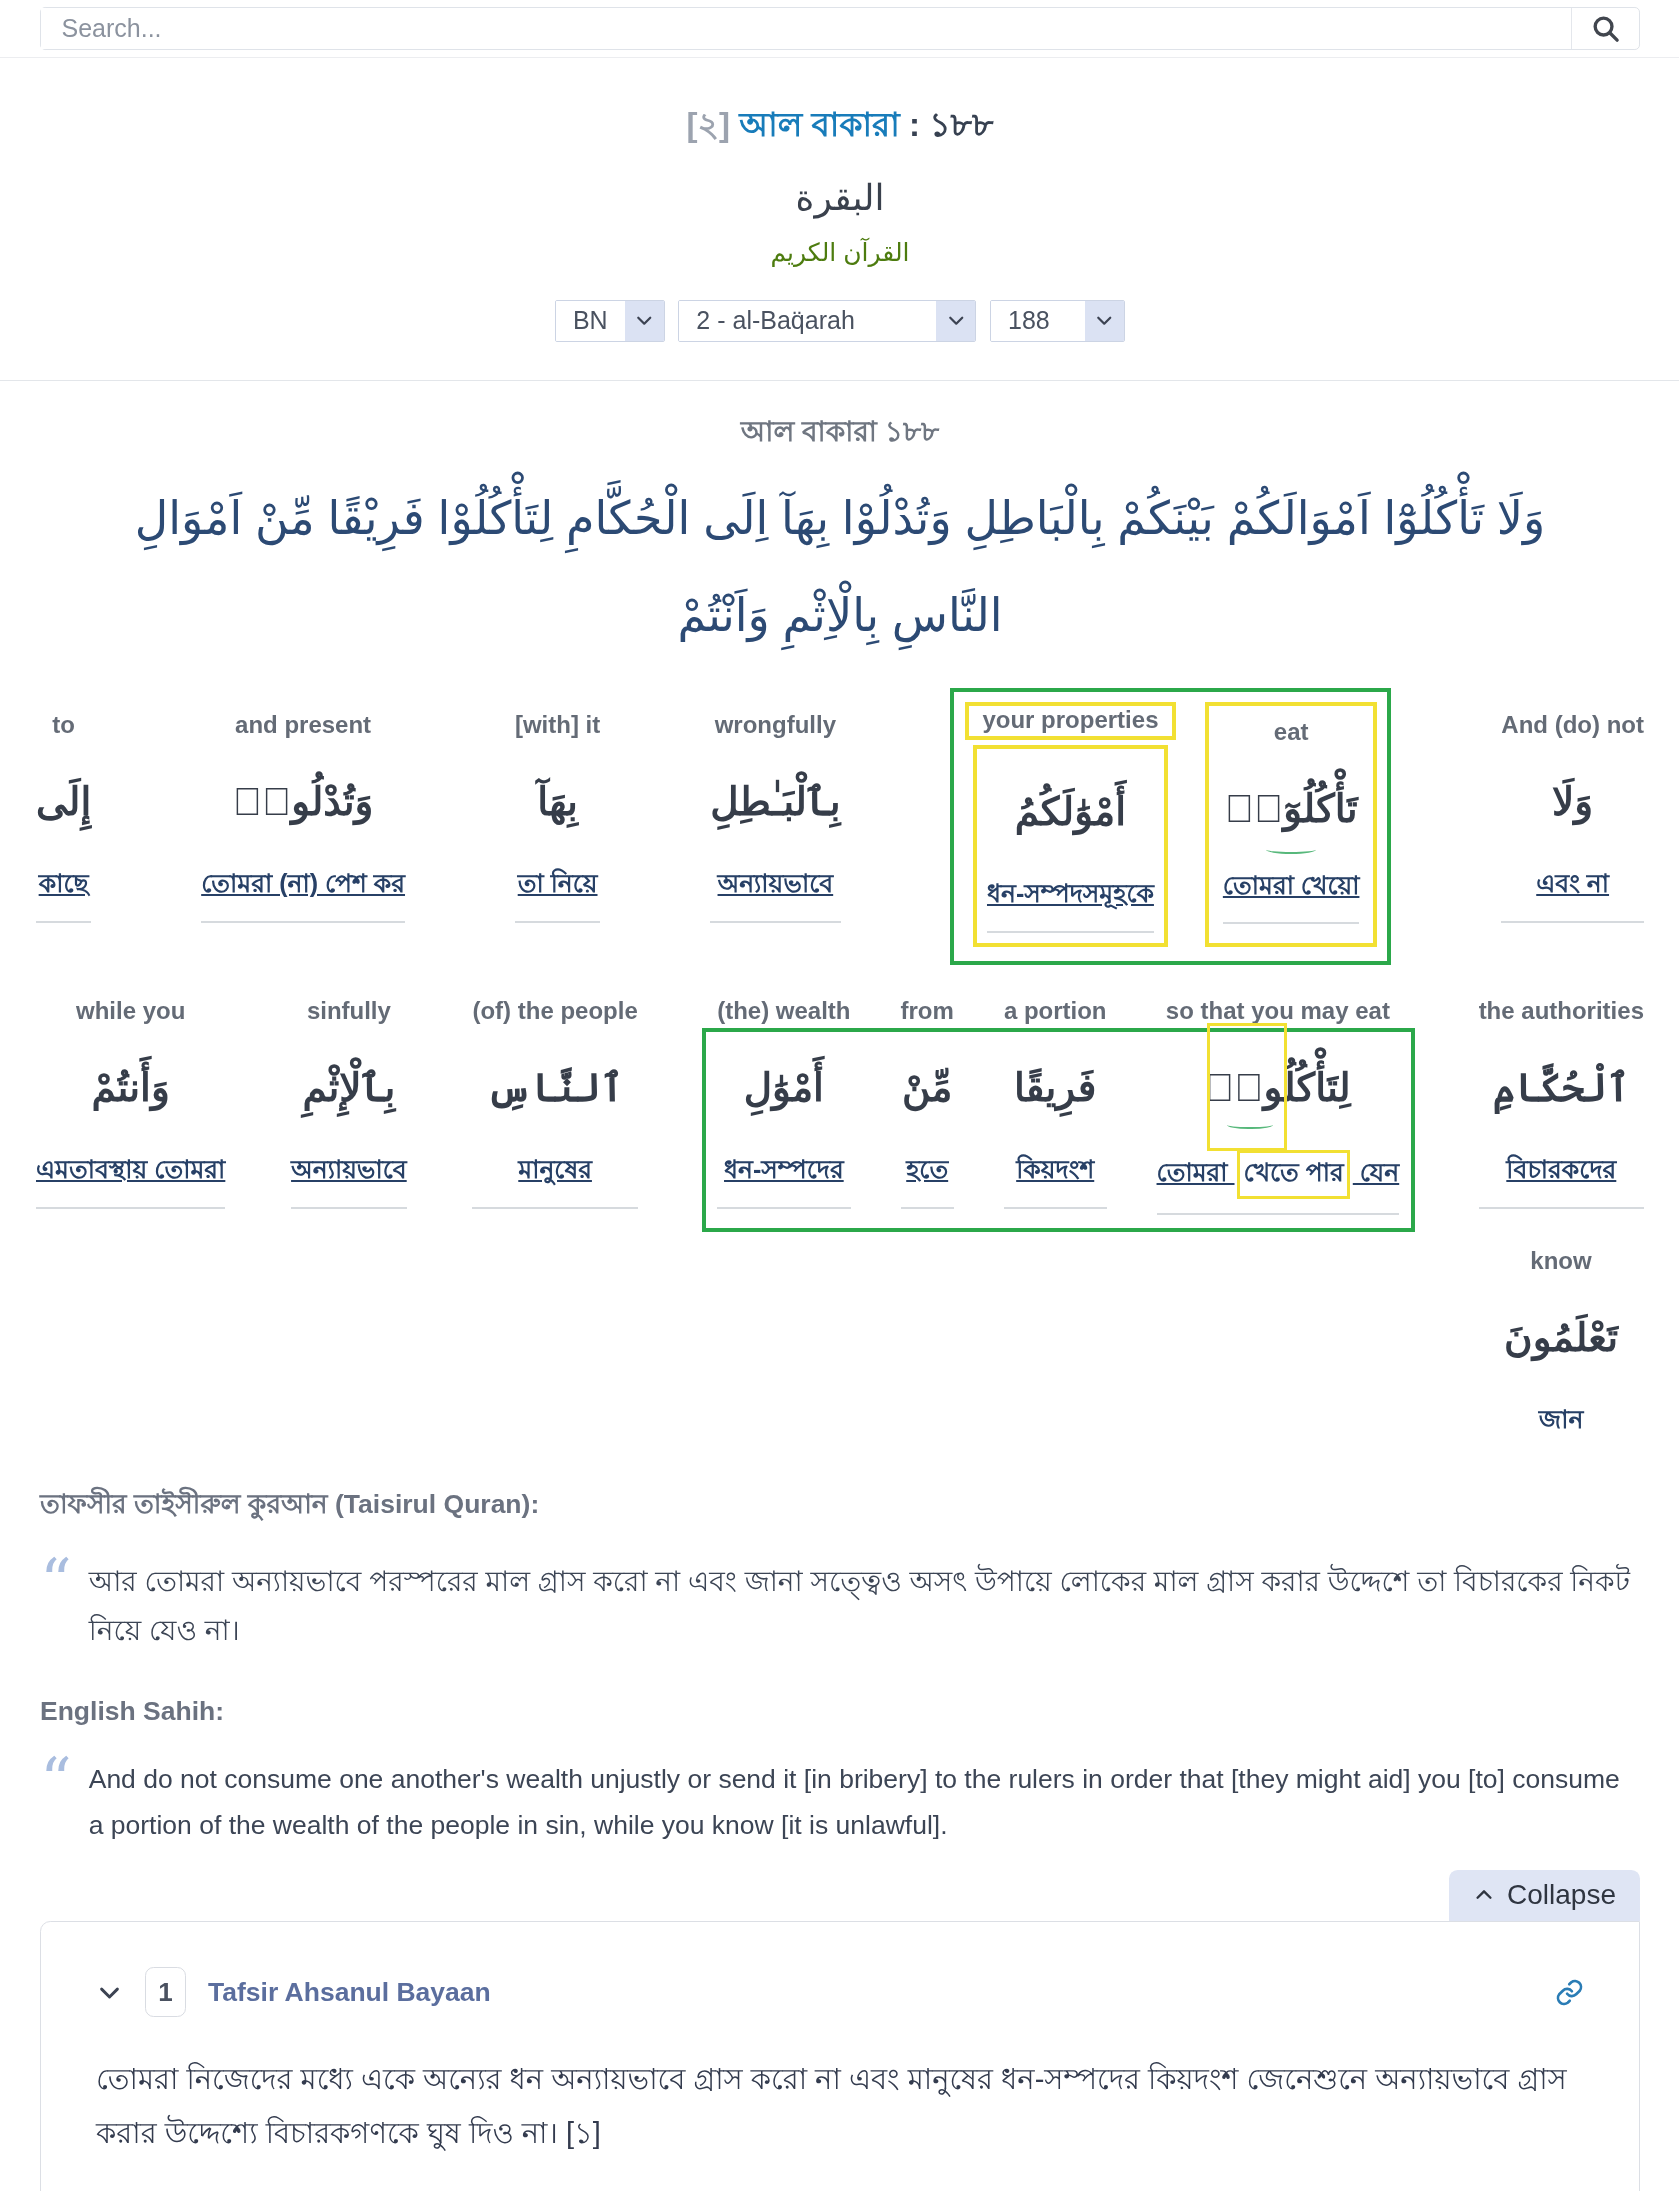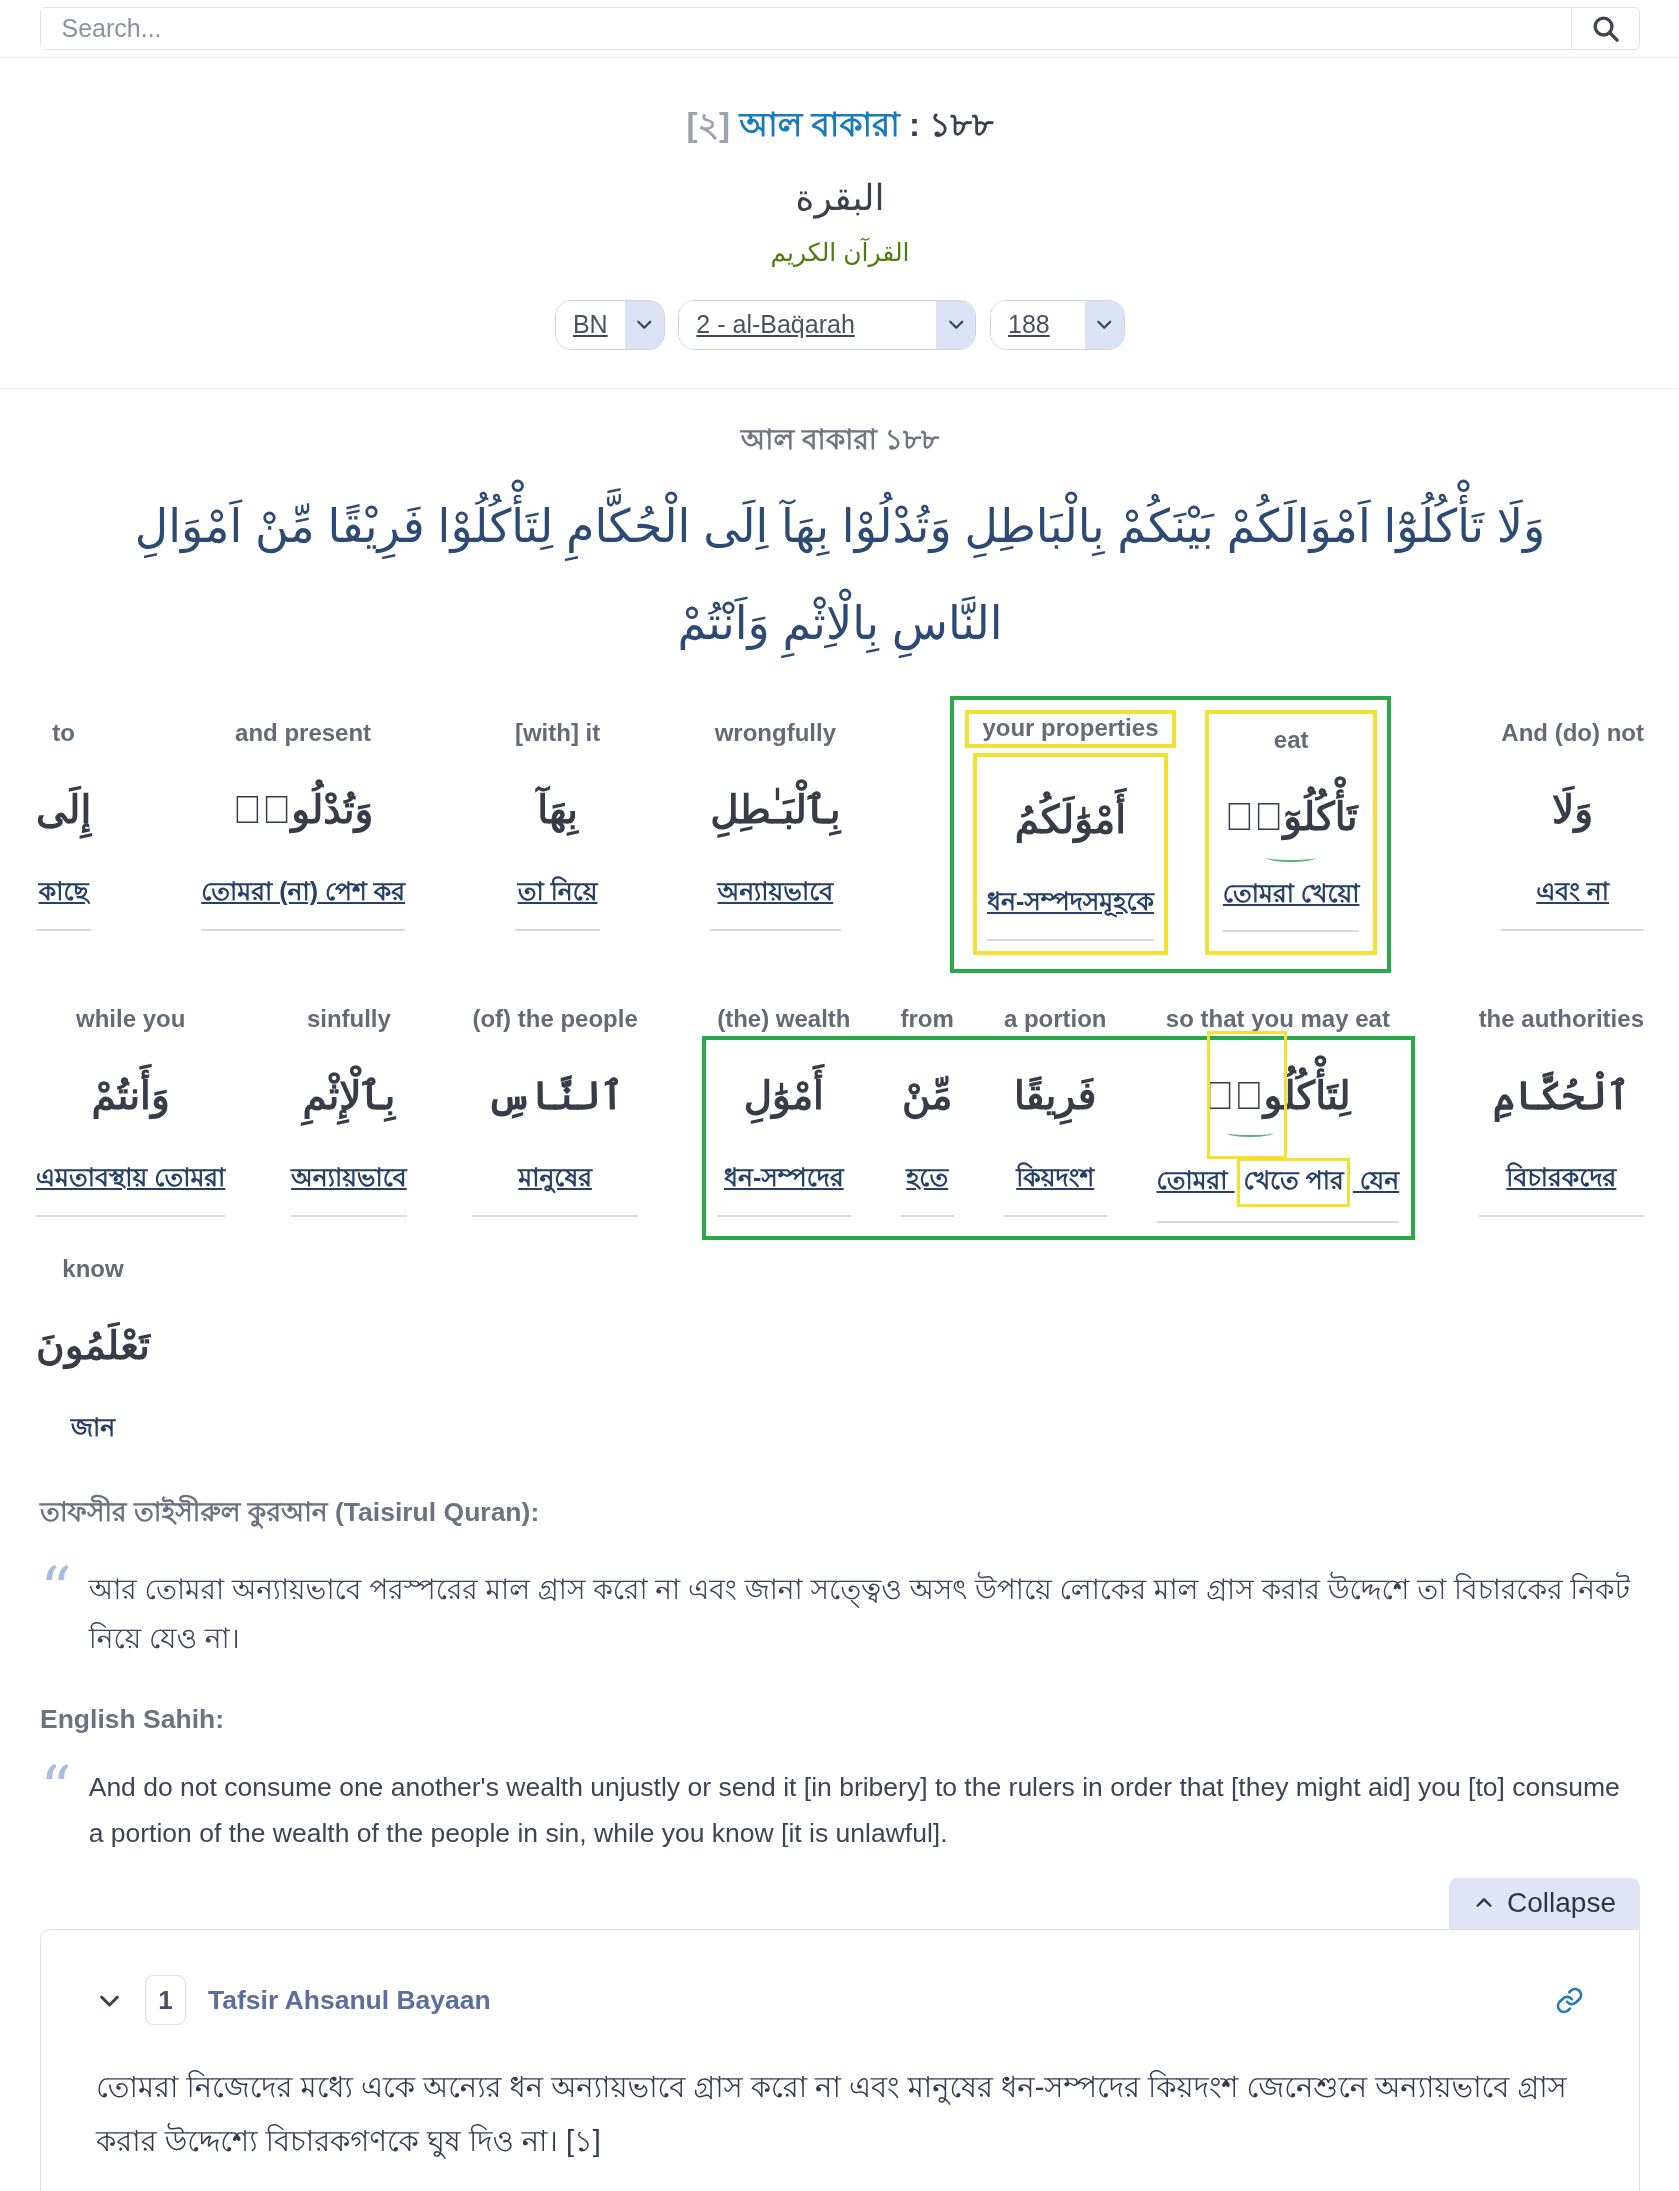--- a/index.html
+++ b/index.html
@@ -19,40 +19,40 @@
   
   .title-row { text-align:center; margin-top:41px; font-size:33px; font-weight:bold; }
   .title-row .idx { color:#9ca3af; font-weight:600; }
   .title-row .surah-link { color:#187cba; cursor:pointer; }
   .title-row .ayah-no { color:#374151; }
   .arabic-name { text-align:center; margin-top:22px; font-size:36px; color:#3a414d; }
   .arabic-kalima { text-align:center; margin-top:19px; font-size:25px; color:#4d7c0f; }
 
   
   .selectors { display:flex; justify-content:center; gap:13.7px; margin-top:33px; }
-  .sel { display:flex; height:50px; border:1.7px solid #ccd4e4; border-radius:16px; overflow:hidden;
-    background:#fff; cursor:pointer;text-decoration:underline; }
+  .sel { display:flex; height:42px; border:1.7px solid #ccd4e4; border-radius:2px; overflow:hidden;
+    background:#fff; cursor:pointer; }
   .sel .sel-text { display:flex; align-items:center; padding:0 17px; font-size:25px; color:#4a5260; background:#fff; }
   .sel .sel-chev { width:39px; background:#dbe2f3; display:flex; align-items:center; justify-content:center; }
   .sel-surah .sel-text { width:257px; }
   .sel-verse .sel-text { width:94px; }
   .divider { border-top:1.7px solid #e3e6ea; margin-top:38px; }
 
   
   .verse-heading { text-align:center; margin-top:29px; font-size:28px; font-weight:bold; color:#6f7681; }
   .verse { direction:rtl; padding:0 81px; margin-top:13.7px; color:#2c4a74; }
   .verse .line1 { font-size:46px; text-align:center; line-height:2.1; }
   .verse .line2 { font-size:46px; text-align:right; line-height:1.9; margin-top:3.4px; }
   .verse .stop-sign { font-size:22px; vertical-align:super; margin:0 8.6px; }
   .verse .ref { font-size:33px; color:#64788f; margin-right:24px; }
 
   
   .grid { margin-top:38px; padding:0 36px; }
   .grid-row { display:flex; justify-content:space-between; align-items:flex-start; margin-bottom:22px; }
-  .grid-row3 { justify-content:flex-start; padding-right:26px; margin-bottom:0; }
+  .grid-row3 { justify-content:flex-end; padding-right:26px; margin-bottom:0; }
   .cell { display:flex; flex-direction:column; align-items:center;font-weight:bold; }
   .cell .en { font-size:24px; color:#646b76; height:38px; display:flex; align-items:flex-end; white-space:nowrap; }
   .cell .ar { font-size:39px; color:#363d49; height:101px; margin-top:12px; display:flex; align-items:center;
     direction:rtl; position:relative; }
   .cell .bn { font-size:25px; color:#274066; text-decoration:underline; margin-top:12px;
     white-space:nowrap; cursor:pointer; }
   .cell .uline { width:100%; border-bottom:2.6px solid #d6dade; margin-top:13.7px; }
 
   .hl-green { display:flex; gap:29px; border:4.3px solid #2ba84a; padding:10.3px 10.3px 13.7px; margin-top:-13.7px; }
   .hl-yellow-label { border:4.3px solid #f2e032; padding:1.7px 13.7px; }

